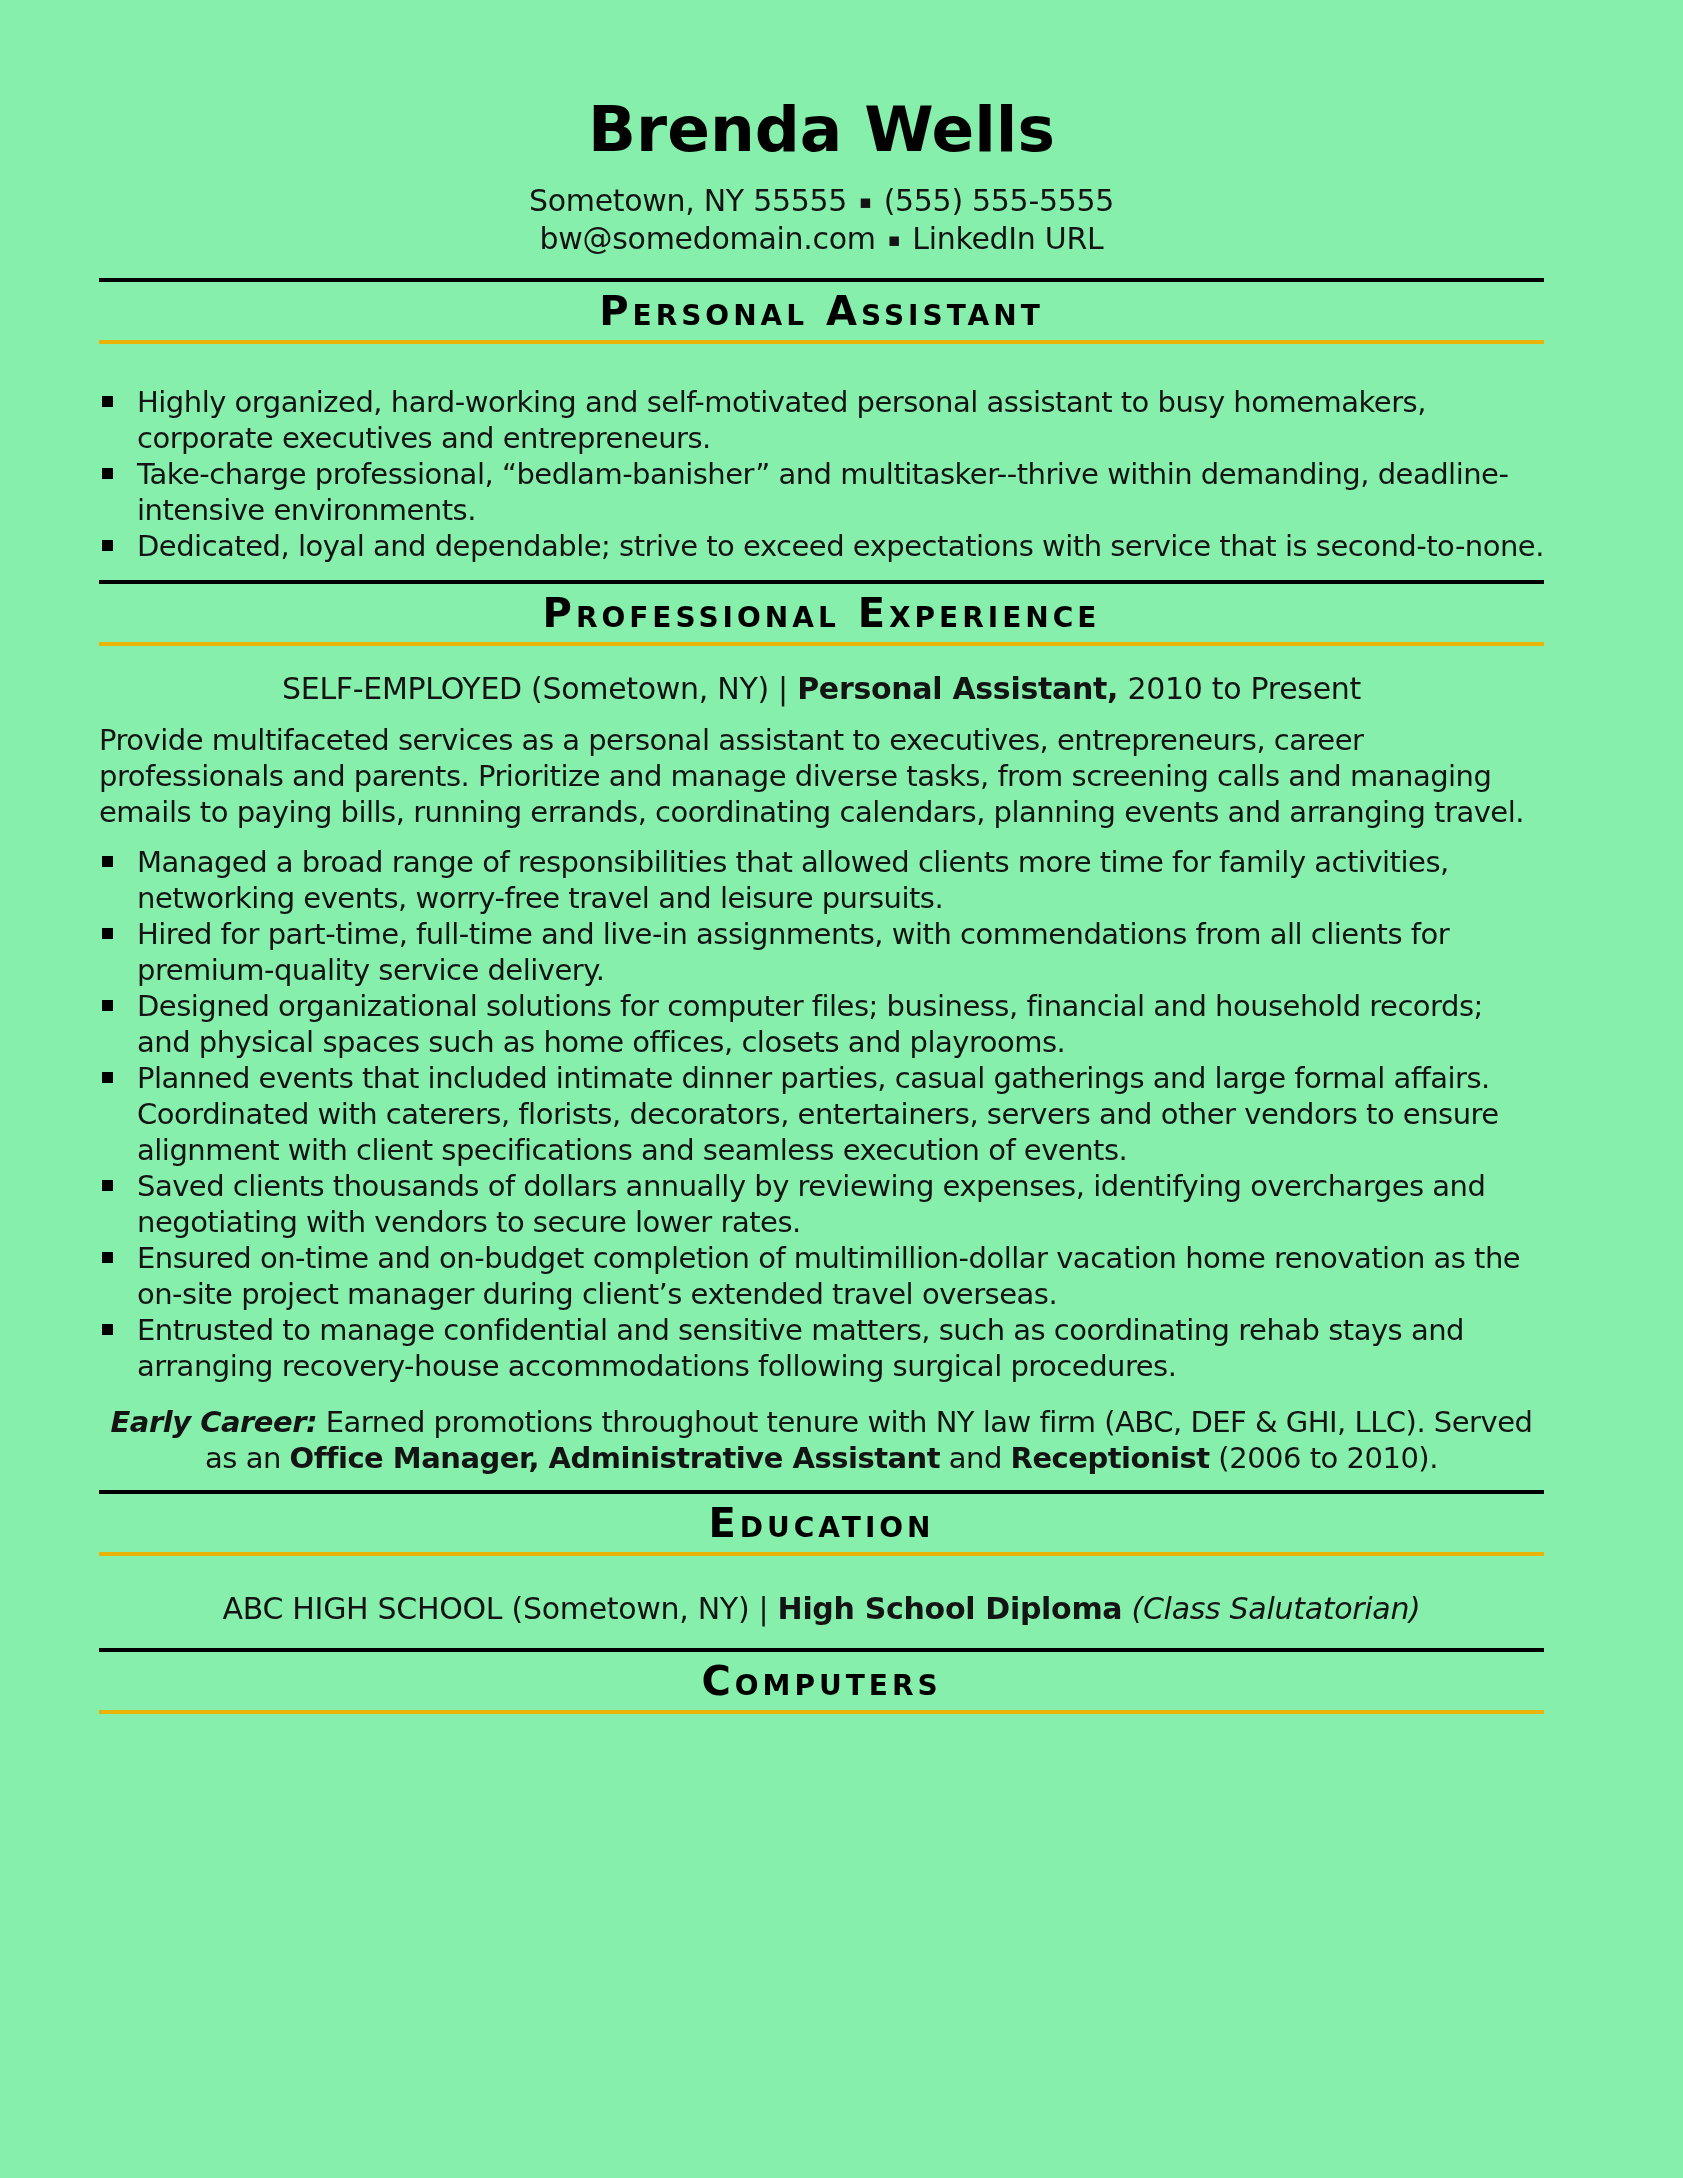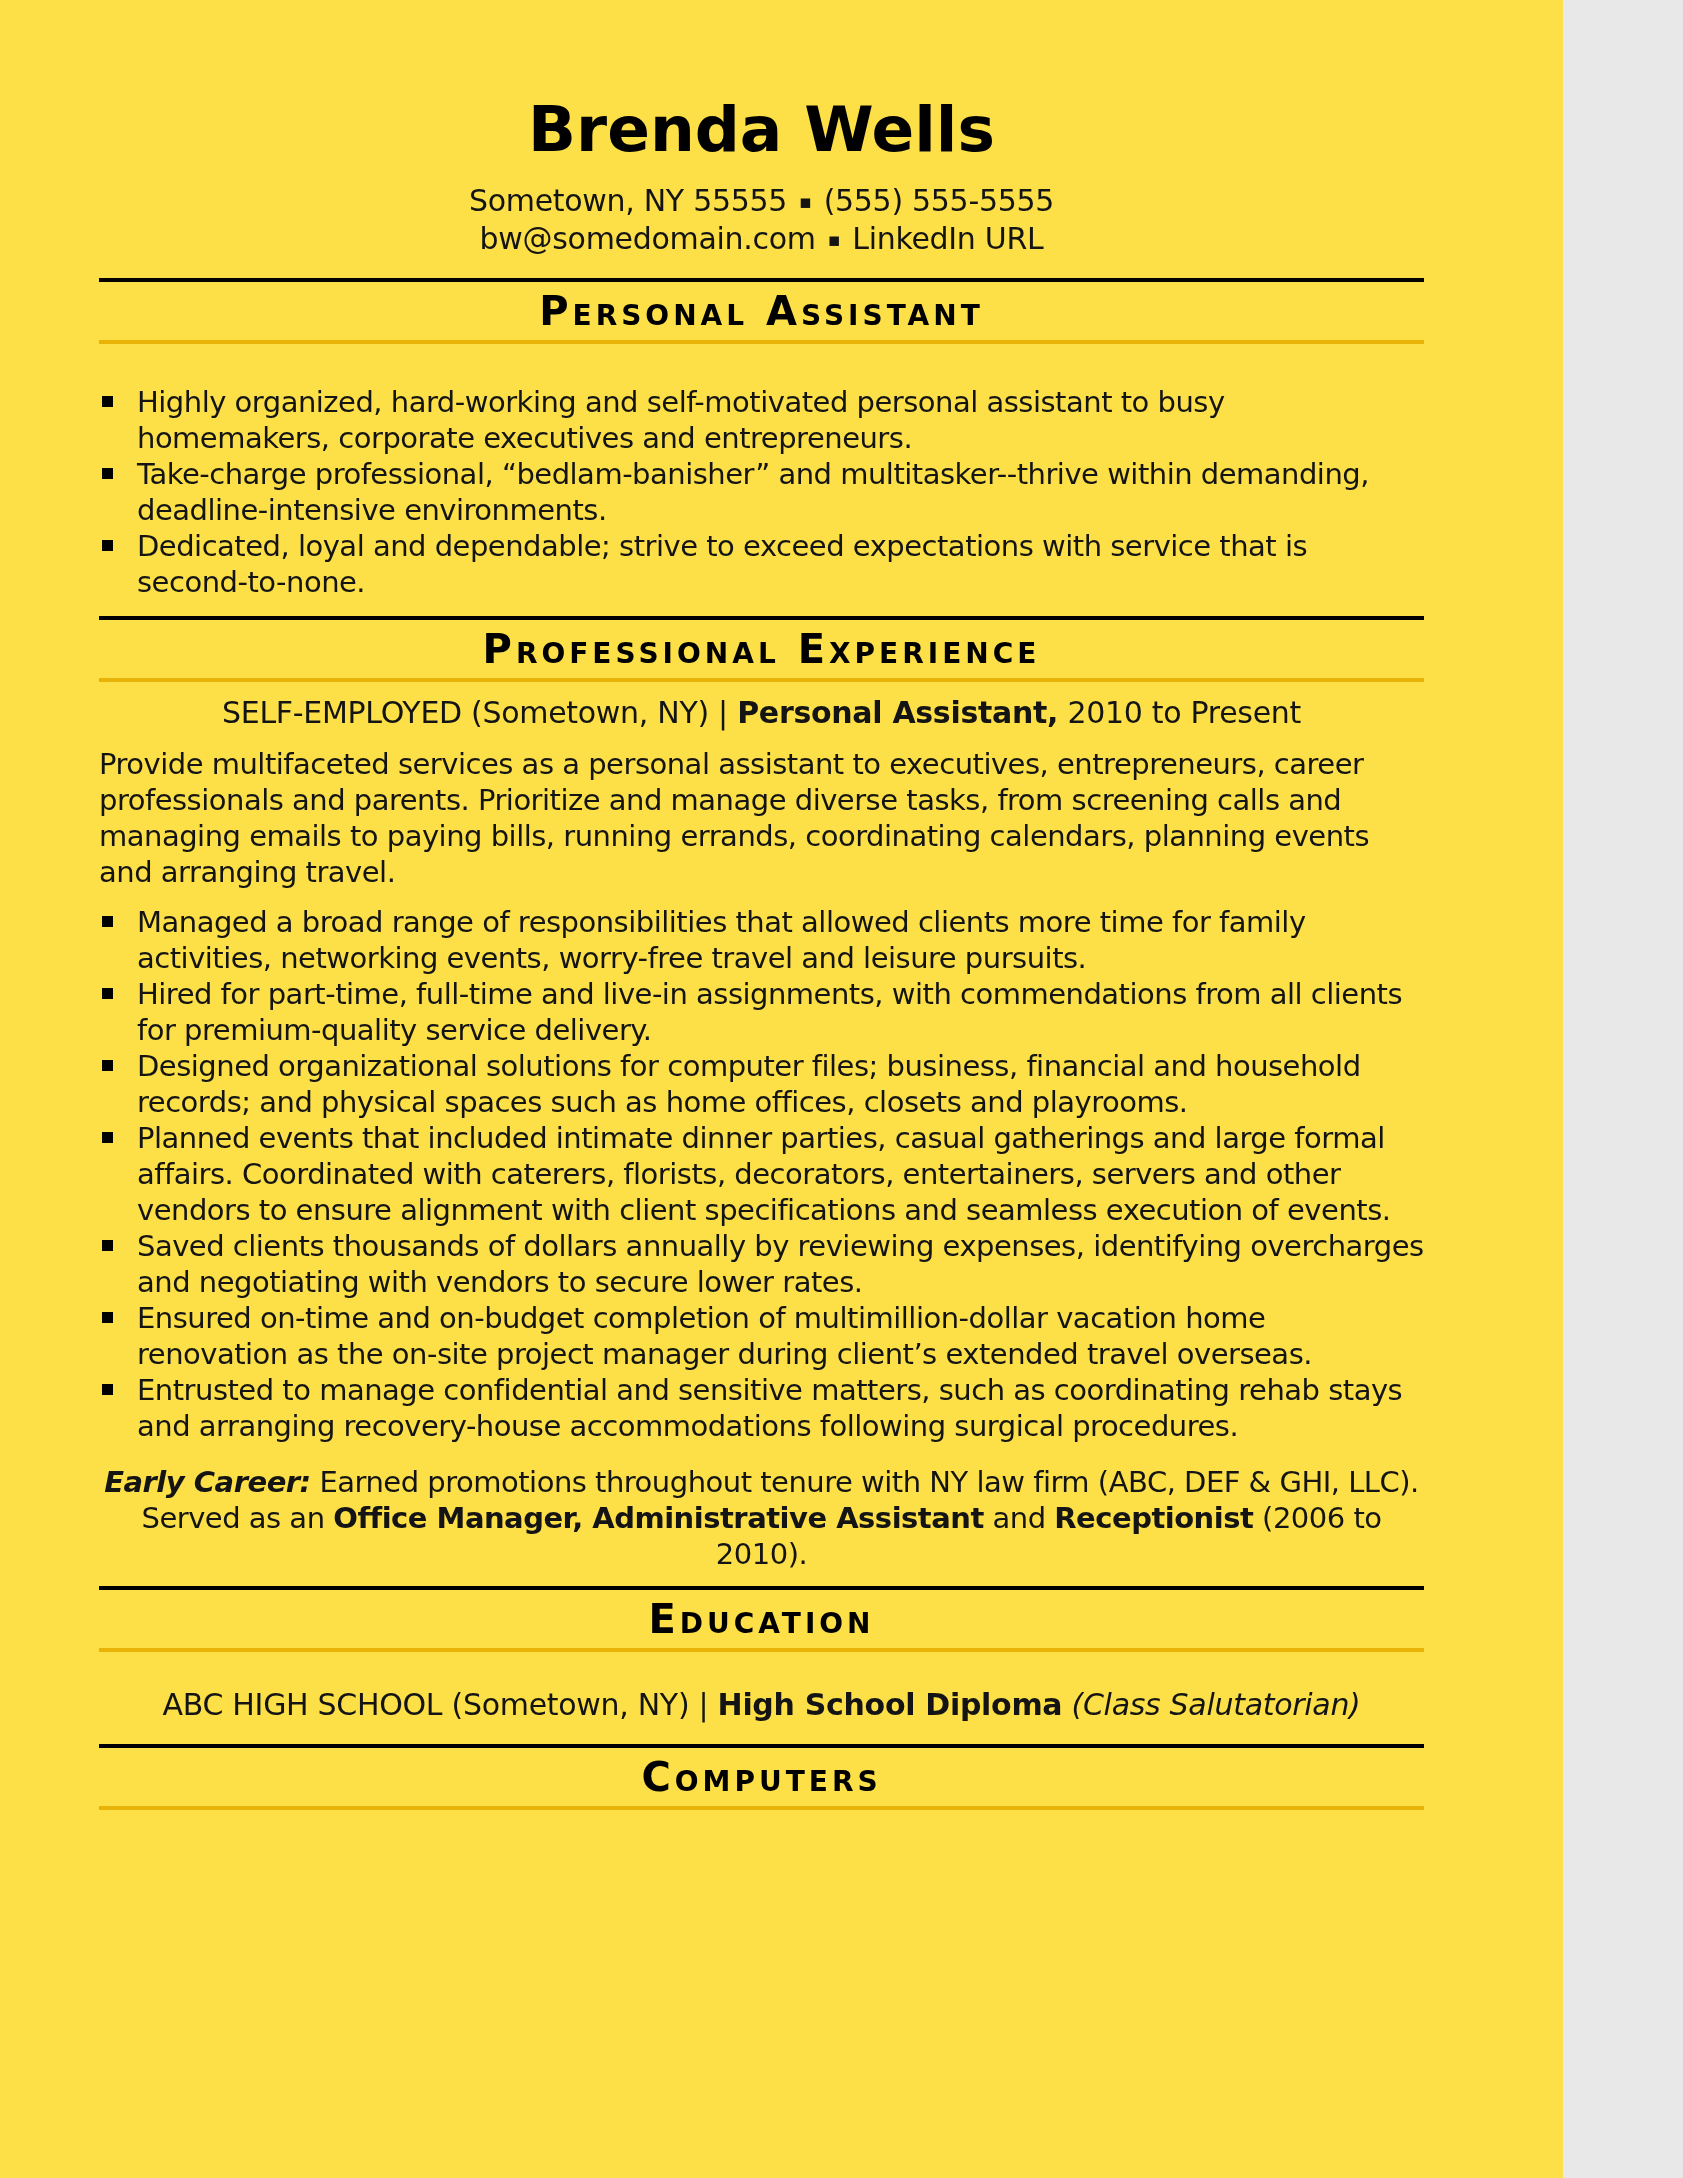--- a/index.html
+++ b/index.html
@@ -1,20 +1,20 @@
 <!DOCTYPE html>
 <html><head>
 <meta charset="utf-8">
 <style>
   * { margin: 0; padding: 0; box-sizing: border-box; }
   html, body { background: #e8e8e8; }
   .page {
-    width: 1563px;
+    width: 1683px;
     height: 2178px;
-    background: #fde047;
+    background: #86efac;
     color: #141414;
     font-family: "DejaVu Sans", sans-serif;
     overflow: hidden;
   }
   .content {
     padding: 101px 139px 0 99px; 
   }
 
   
   .name {
@@ -78,21 +78,21 @@
     content: "";
     position: absolute;
     left: 3px;
     top: 12px;
     width: 11px;
     height: 11px;
     background: #000;
   }
 
   .job-line {
-    margin-top: 12px;
+    margin-top: 24px;
     text-align: center;
     font-size: 30px;
     line-height: 38px;
     letter-spacing: -0.3px;
   }
   .overview {
     margin-top: 14px;
   }
   .early-career {
     margin-top: 20px;

